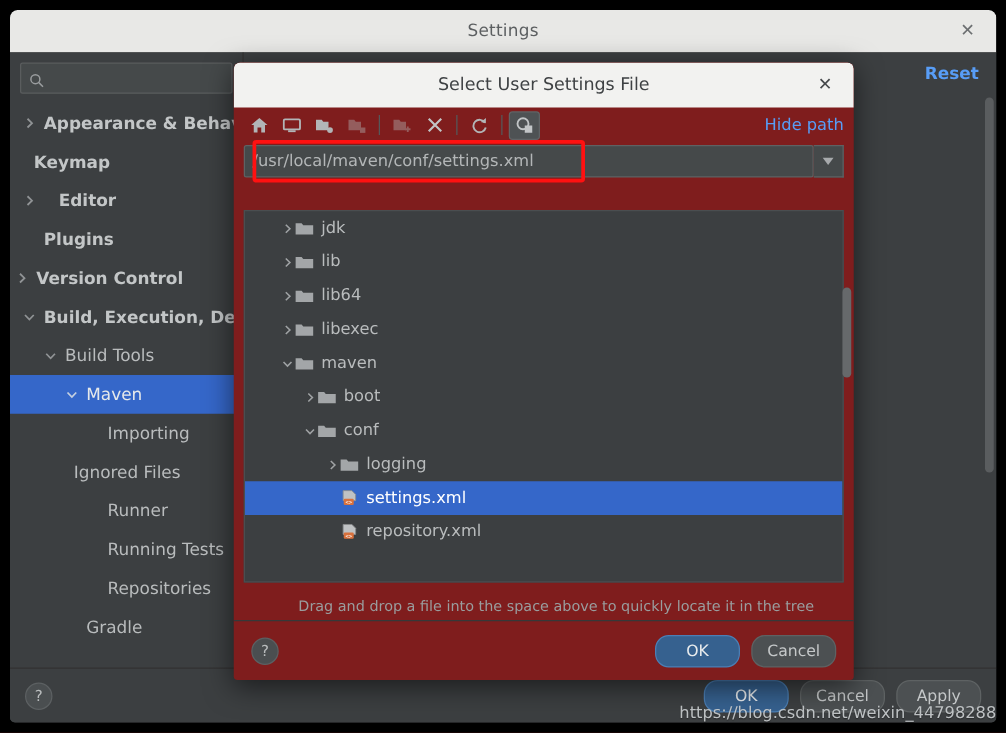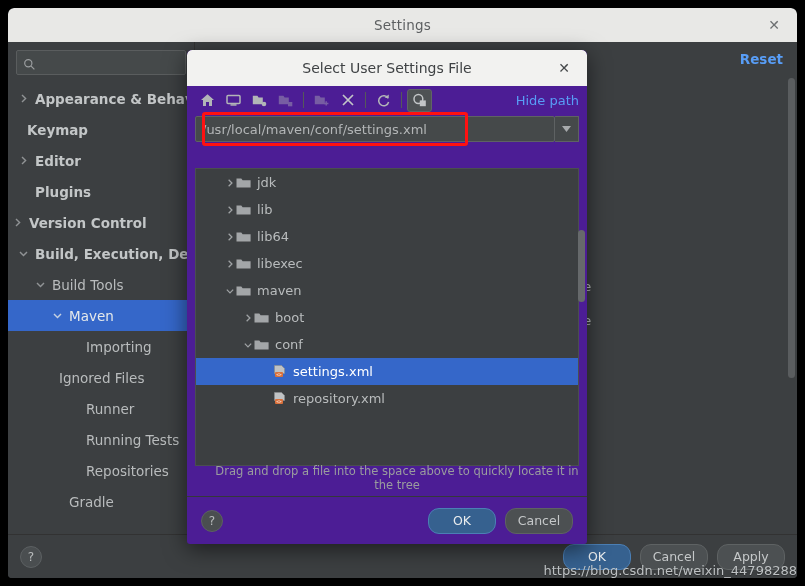--- a/index.html
+++ b/index.html
@@ -147,22 +147,22 @@
   .btn {
     min-width: 68px; height: 26px; border-radius: 11px;
     border: 1px solid #5e6263; background: #4c5052;
     color: #c5c8c9; font-size: 12.5px;
     display: flex; align-items: center; justify-content: center;
   }
   .btn.primary { background: #36618f; border-color: #4b7fb5; color: #e9ecee; }
 
   
   .dialog {
-    position: absolute; left: 187px; top: 50px; width: 400px; height: 494px;
-    background: #4c1d95;
+    position: absolute; left: 187px; top: 50px; width: 496px; height: 494px;
+    background: #7f1d1d;
     box-shadow: 0 5px 22px rgba(0,0,0,.55);
     border-radius: 5px 5px 3px 3px;
     overflow: hidden;
   }
   .dlg-titlebar {
     height: 36px; background: #f2f2f0; border-radius: 5px 5px 0 0;
     display: flex; align-items: center; justify-content: center; position: relative;
   }
   .dlg-title { font-size: 14px; color: #3f4244; font-weight: normal; }
   .dlg-close {
@@ -269,21 +269,21 @@
                 <svg width="11" height="11" viewBox="0 0 11 11">
                   <path d="M4 2 L7.6 5.5 L4 9" fill="none" stroke="#9fa2a4" stroke-width="1.4"></path>
                 </svg>
               </span>
               <span>Appearance &amp; Behavior</span>
             </div>
             <div class="tree-row bold" style="padding-left: 2px;">
               <span class="arrow none"></span>
               <span>Keymap</span>
             </div>
-            <div class="tree-row bold" style="padding-left: 10px;">
+            <div class="tree-row bold" style="padding-left: 10px; gap: 12px;">
               <span class="arrow">
                 <svg width="11" height="11" viewBox="0 0 11 11">
                   <path d="M4 2 L7.6 5.5 L4 9" fill="none" stroke="#9fa2a4" stroke-width="1.4"></path>
                 </svg>
               </span>
               <span>Editor</span>
             </div>
             <div class="tree-row bold" style="padding-left: 10px;">
               <span class="arrow none"></span>
               <span>Plugins</span>
@@ -615,20 +615,33 @@
               <path d="M2 4 L5.5 7.6 L9 4" fill="none" stroke="#9fa2a4" stroke-width="1.4"></path>
             </svg>
           </span>
           <span class="ft-icon">
             <svg width="15" height="12" viewBox="0 0 15 12">
               <path d="M0.5 1.5h4.8l1.3 1.7h8.0v7.3H0.5z" fill="#a3a6a8"></path>
             </svg>
           </span>
           <span>conf</span>
         </div>
+        <div class="ft-row" style="padding-left: 64px;">
+          <span class="ft-arrow">
+            <svg width="10" height="10" viewBox="0 0 11 11">
+              <path d="M4 2 L7.6 5.5 L4 9" fill="none" stroke="#9fa2a4" stroke-width="1.4"></path>
+            </svg>
+          </span>
+          <span class="ft-icon">
+            <svg width="15" height="12" viewBox="0 0 15 12">
+              <path d="M0.5 1.5h4.8l1.3 1.7h8.0v7.3H0.5z" fill="#a3a6a8"></path>
+            </svg>
+          </span>
+          <span>logging</span>
+        </div>
         <div class="ft-row selected" style="padding-left: 64px;">
           <span class="ft-arrow"></span>
           <span class="ft-icon">
             <svg width="15" height="13" viewBox="0 0 15 13">
               <path d="M2.5 0.5h7l3 3v5h-10z" fill="#bfc2c4" stroke="#8a8d8f" stroke-width=".7"></path>
               <rect x="3" y="7" width="8" height="5" rx="1" fill="#d9713c"></rect>
               <text x="7" y="11" font-size="4.4" fill="#ffffff" text-anchor="middle" font-family="DejaVu Sans Mono, monospace">&lt;&gt;</text>
             </svg>
           </span>
           <span>settings.xml</span>

